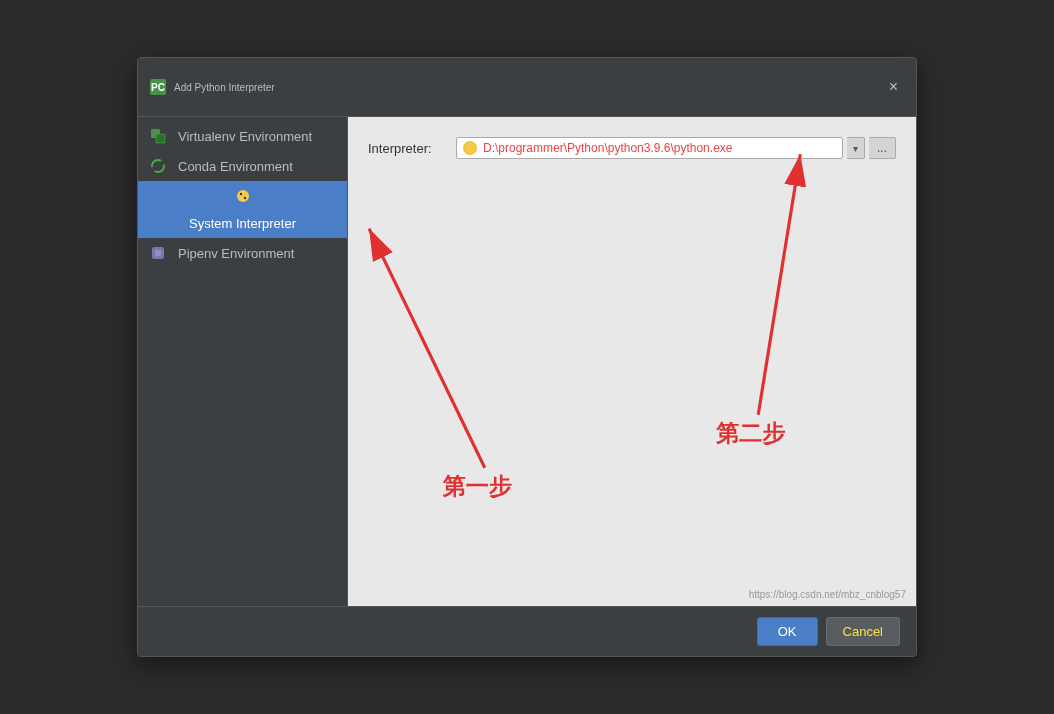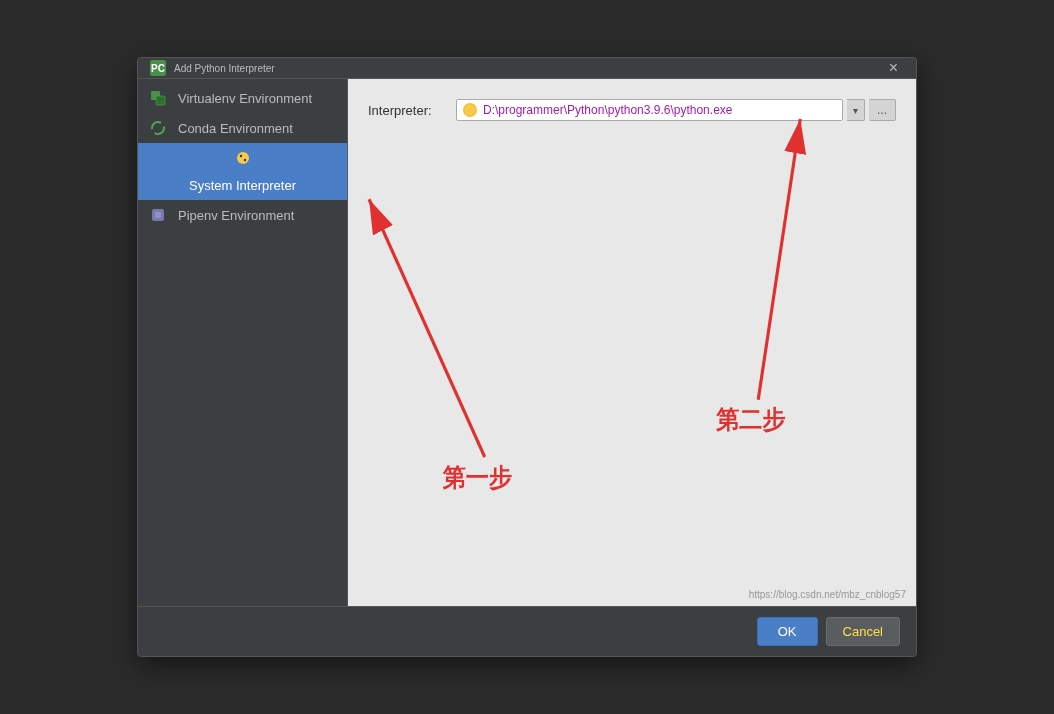--- a/index.html
+++ b/index.html
@@ -22,21 +22,21 @@
       border: 1px solid #555;
       border-radius: 4px;
       display: flex;
       flex-direction: column;
       box-shadow: 0 8px 24px rgba(0,0,0,0.5);
     }
 
     .title-bar {
       background: #3c3f41;
       border-bottom: 1px solid #555;
-      padding: 0 12px;
+      padding: 19px 12px;
       display: flex;
       align-items: center;
       justify-content: space-between;
       border-radius: 4px 4px 0 0;
     }
 
     .title-bar-left {
       display: flex;
       align-items: center;
       gap: 8px;
@@ -152,21 +152,21 @@
 
     .interpreter-field-icon {
       width: 14px;
       height: 14px;
       background: radial-gradient(circle, #f7c948 50%, #e6a800 100%);
       border-radius: 50%;
       flex-shrink: 0;
     }
 
     .interpreter-field-text {
-      color: #a21caf;
+      color: #ef4444;
       font-size: 12px;
       flex: 1;
     }
 
     .dropdown-btn {
       background: #d4d4d4;
       border: 1px solid #aaa;
       border-left: none;
       padding: 3px 6px;
       cursor: pointer;

